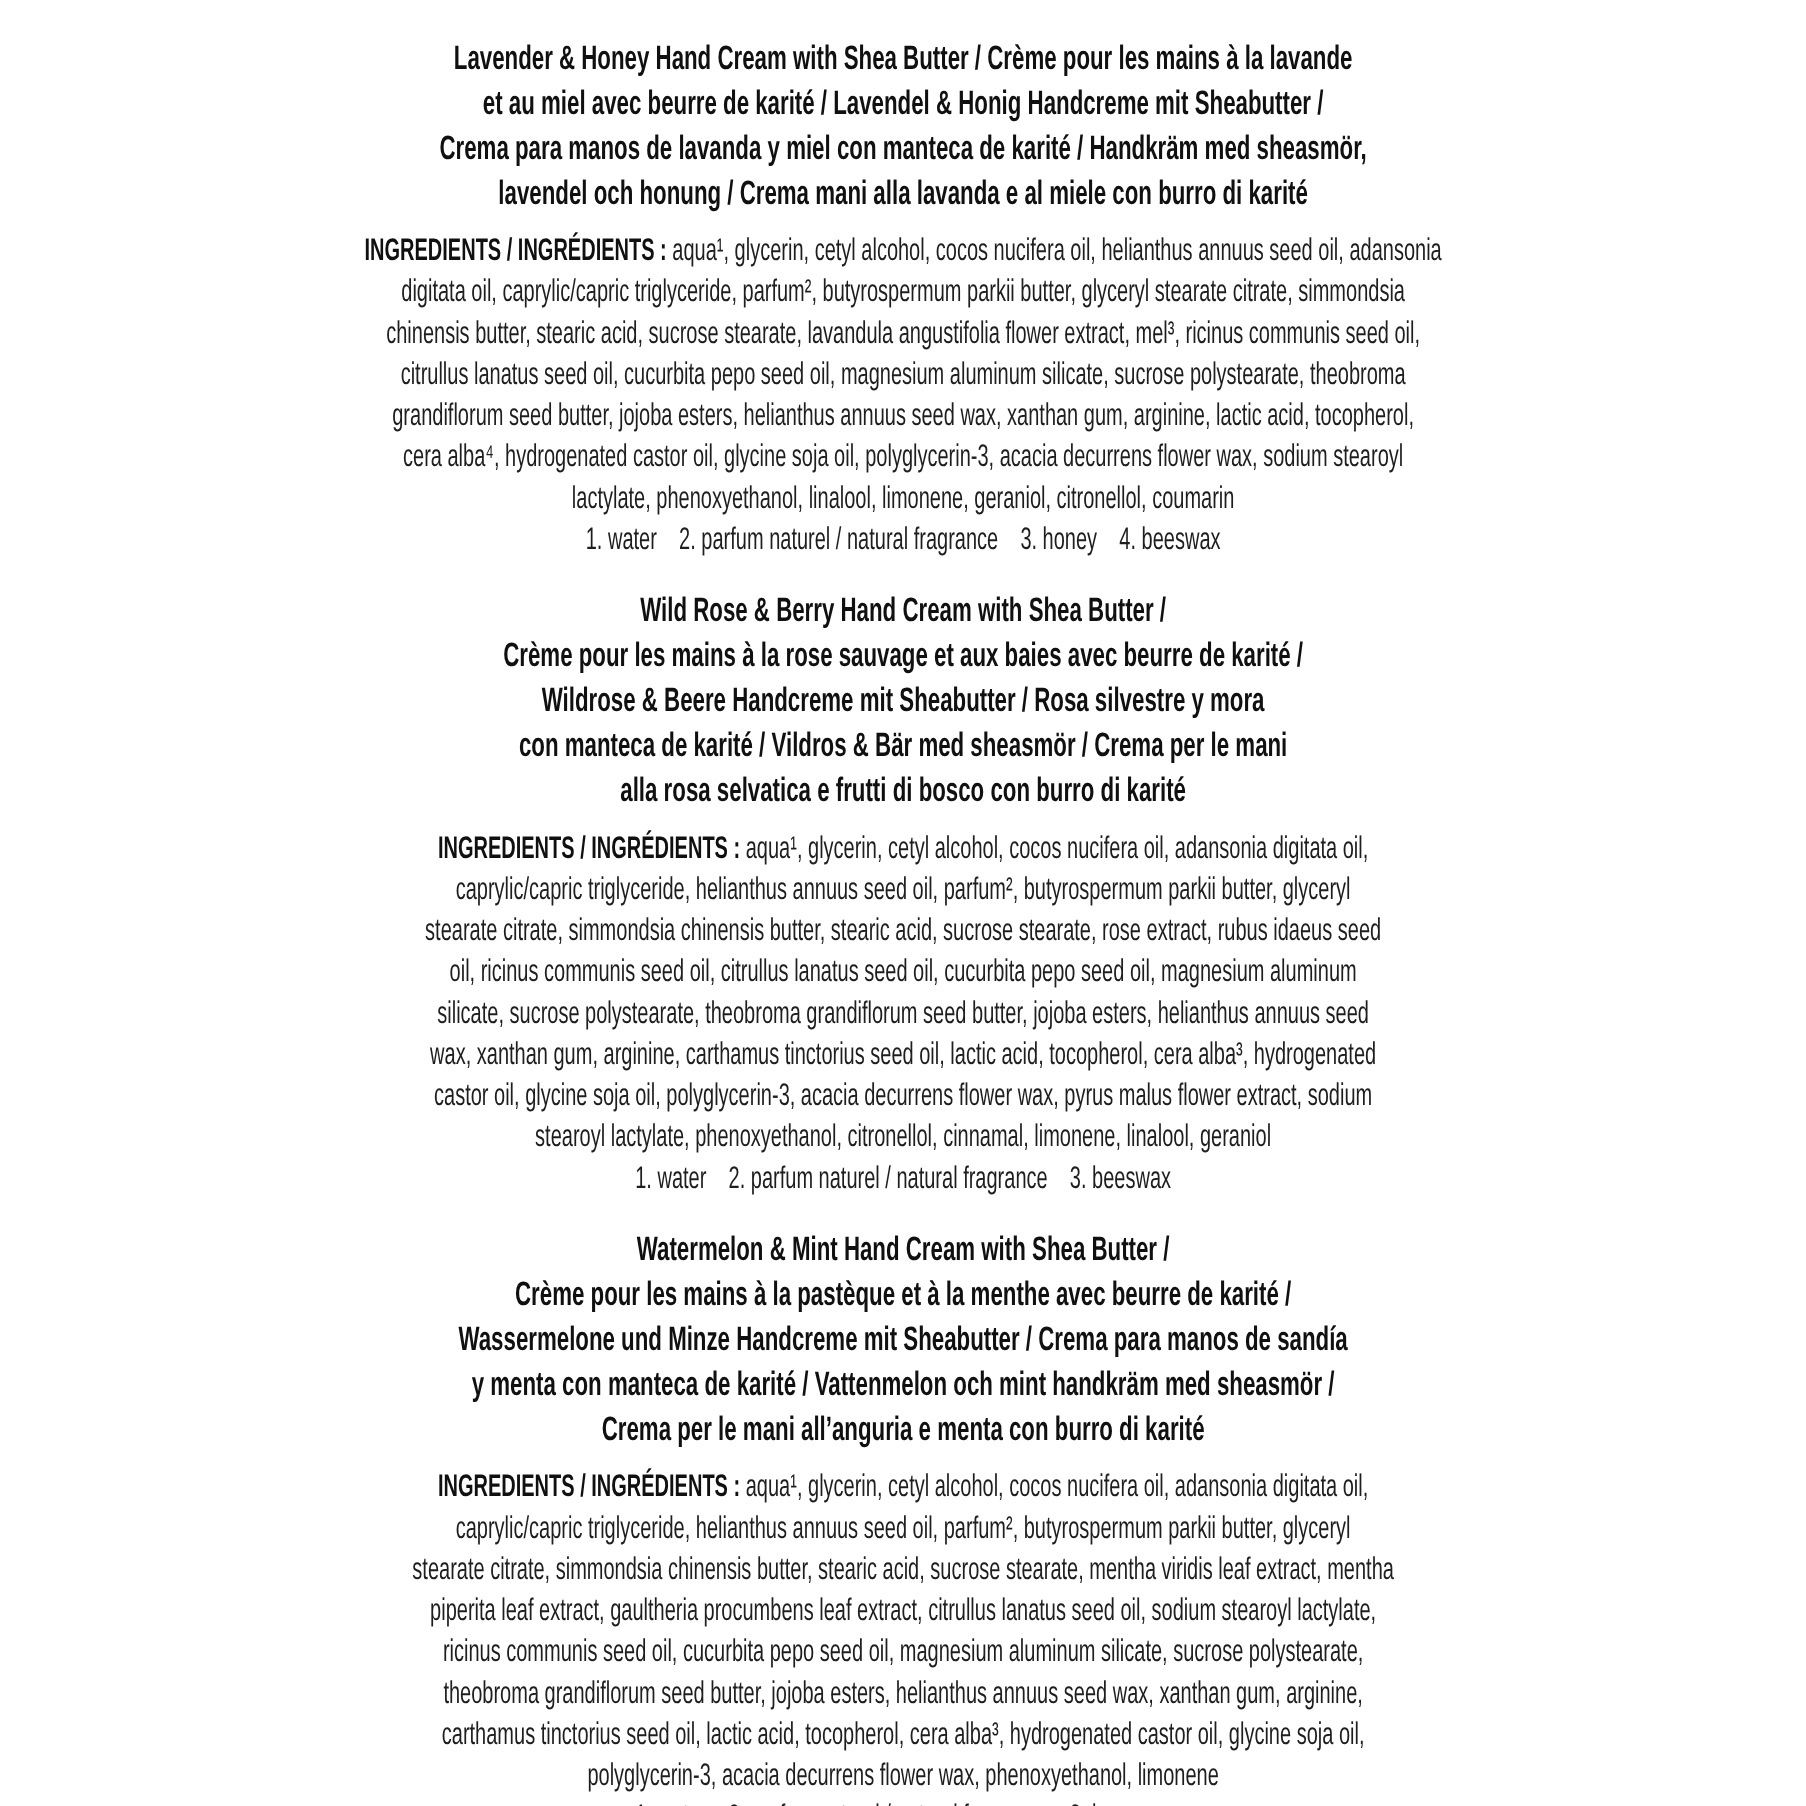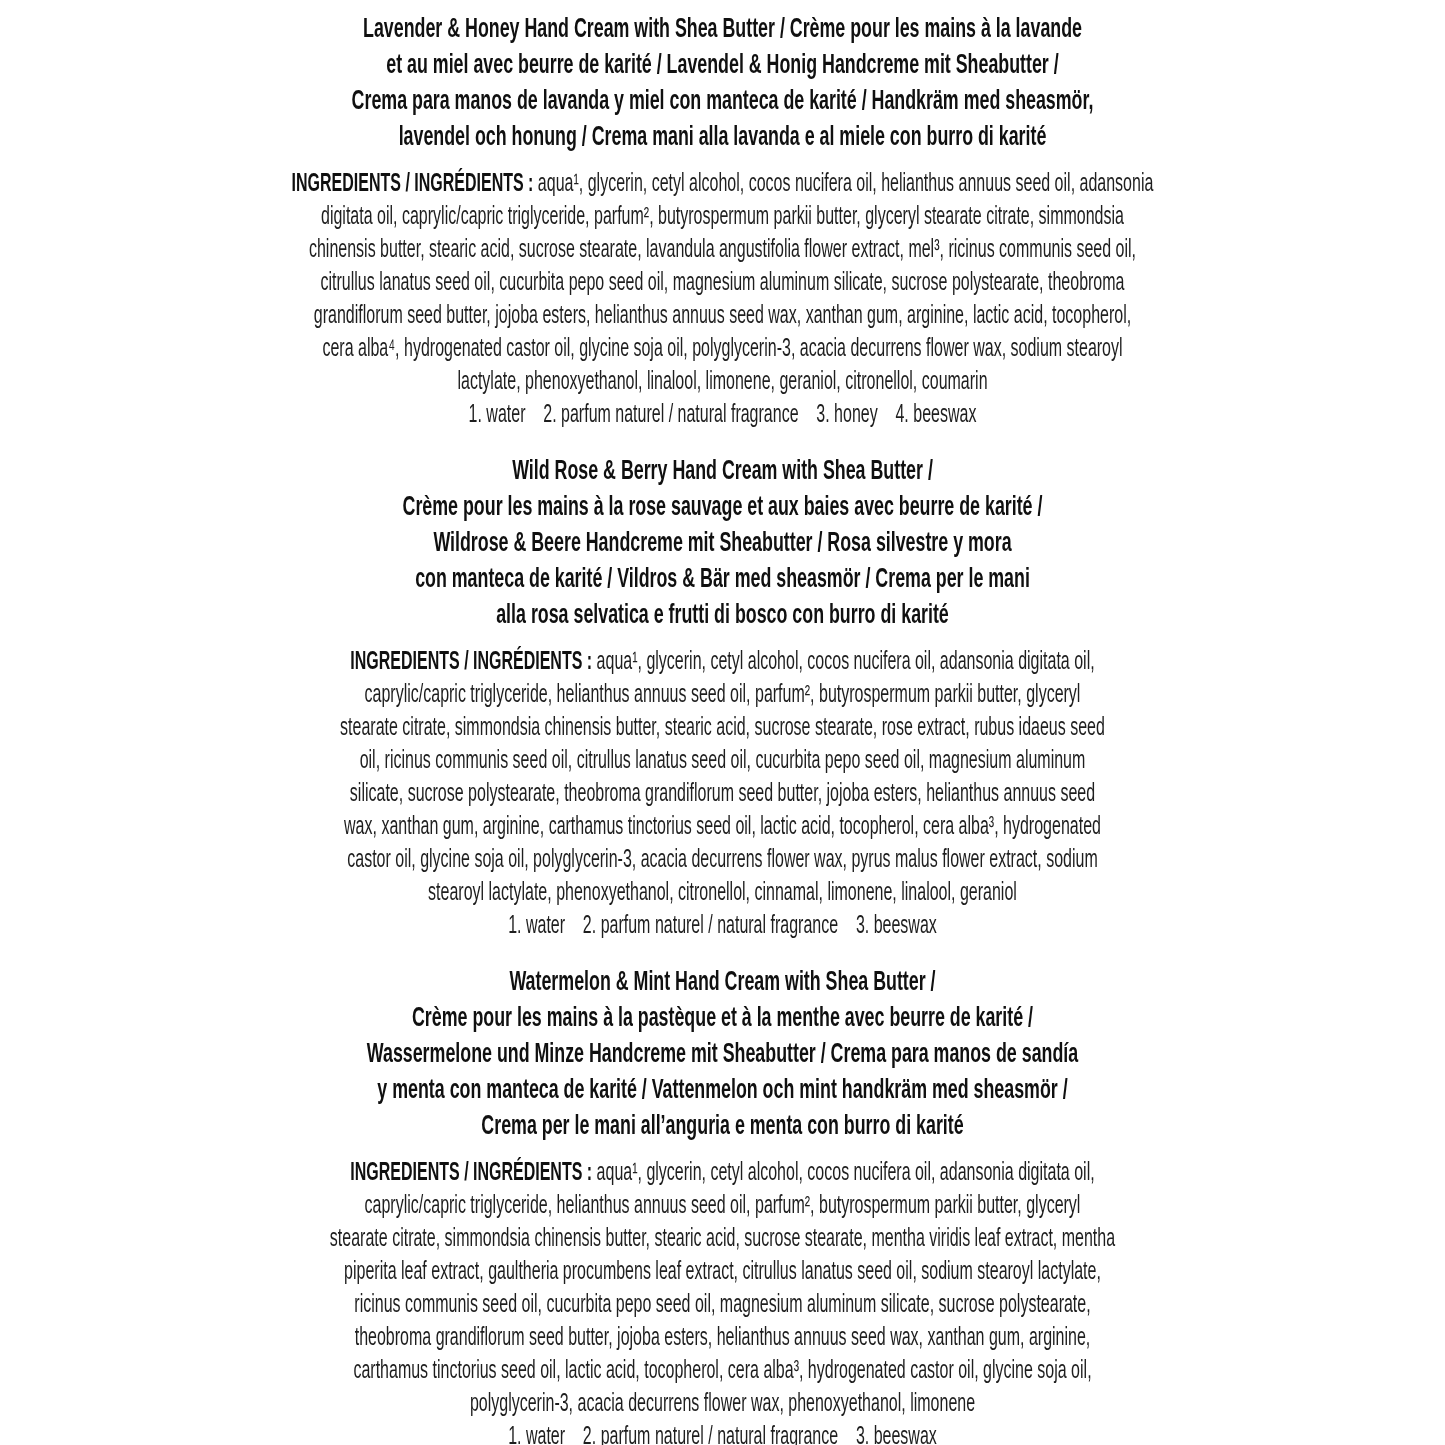--- a/index.html
+++ b/index.html
@@ -8,21 +8,21 @@
     background: #ffffff;
     width: 1445px;
     height: 1445px;
     overflow: hidden;
     font-family: "Liberation Sans", "DejaVu Sans", sans-serif;
   }
   .page {
     box-sizing: border-box;
     width: 1445px;
     height: 1445px;
-    padding-top: 10px;
+    padding-top: 28px;
   }
   .section { margin: 0; }
   .section-title {
     font-weight: 700;
     font-size: 27px;
     line-height: 36px;
     color: #101010;
     text-align: center;
     white-space: pre-wrap;
     transform: scaleX(0.66);

